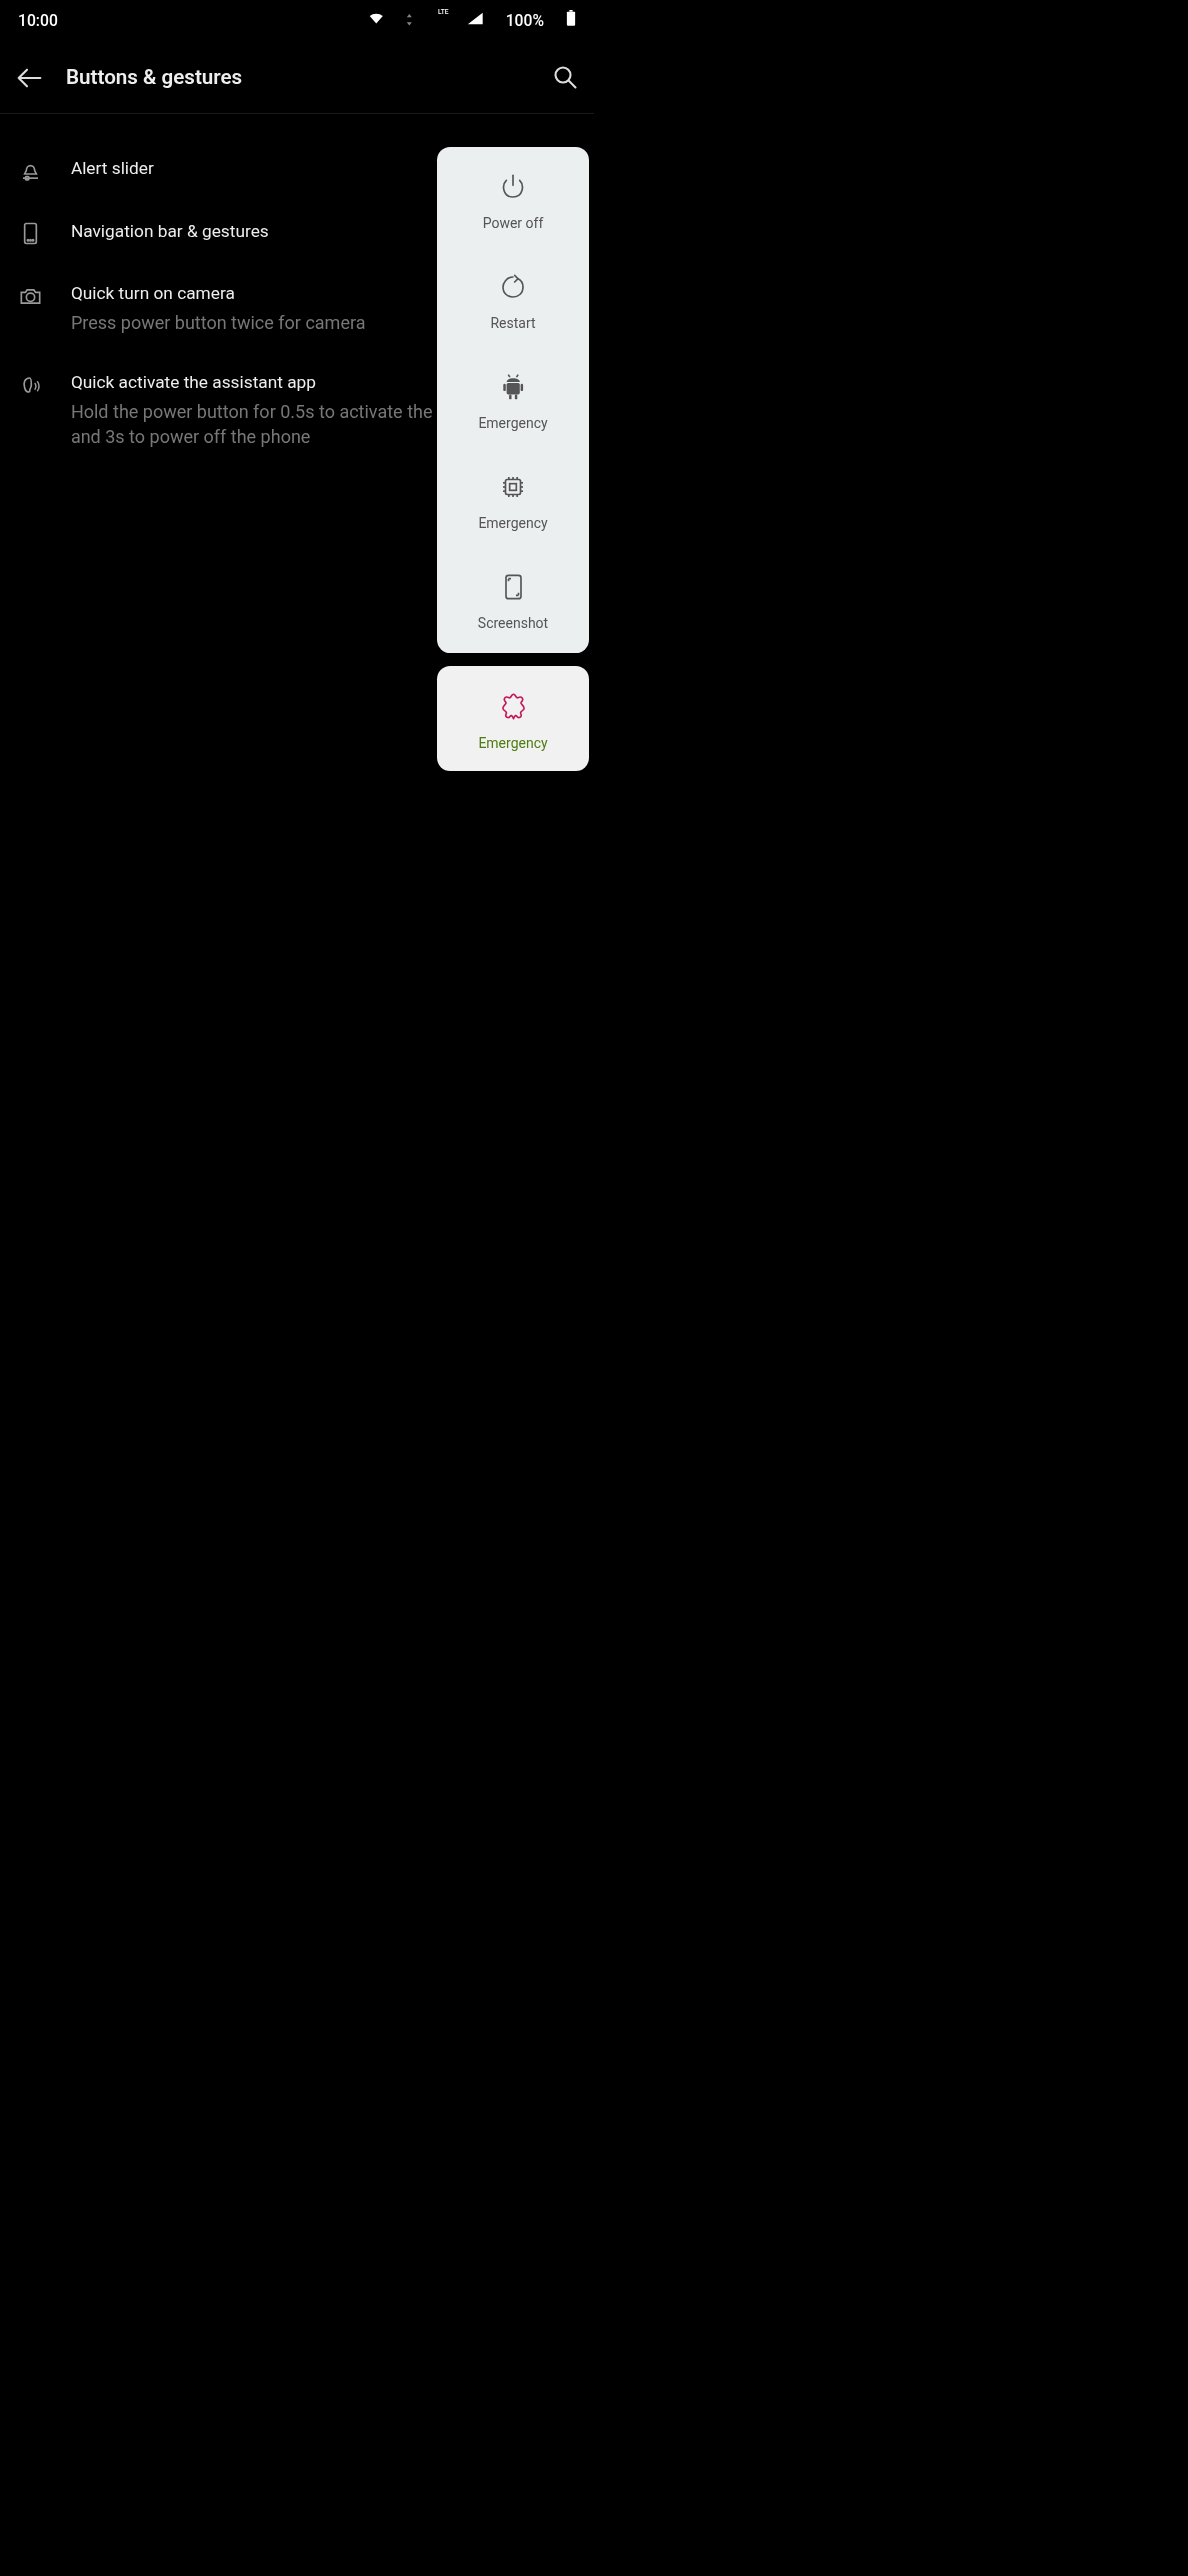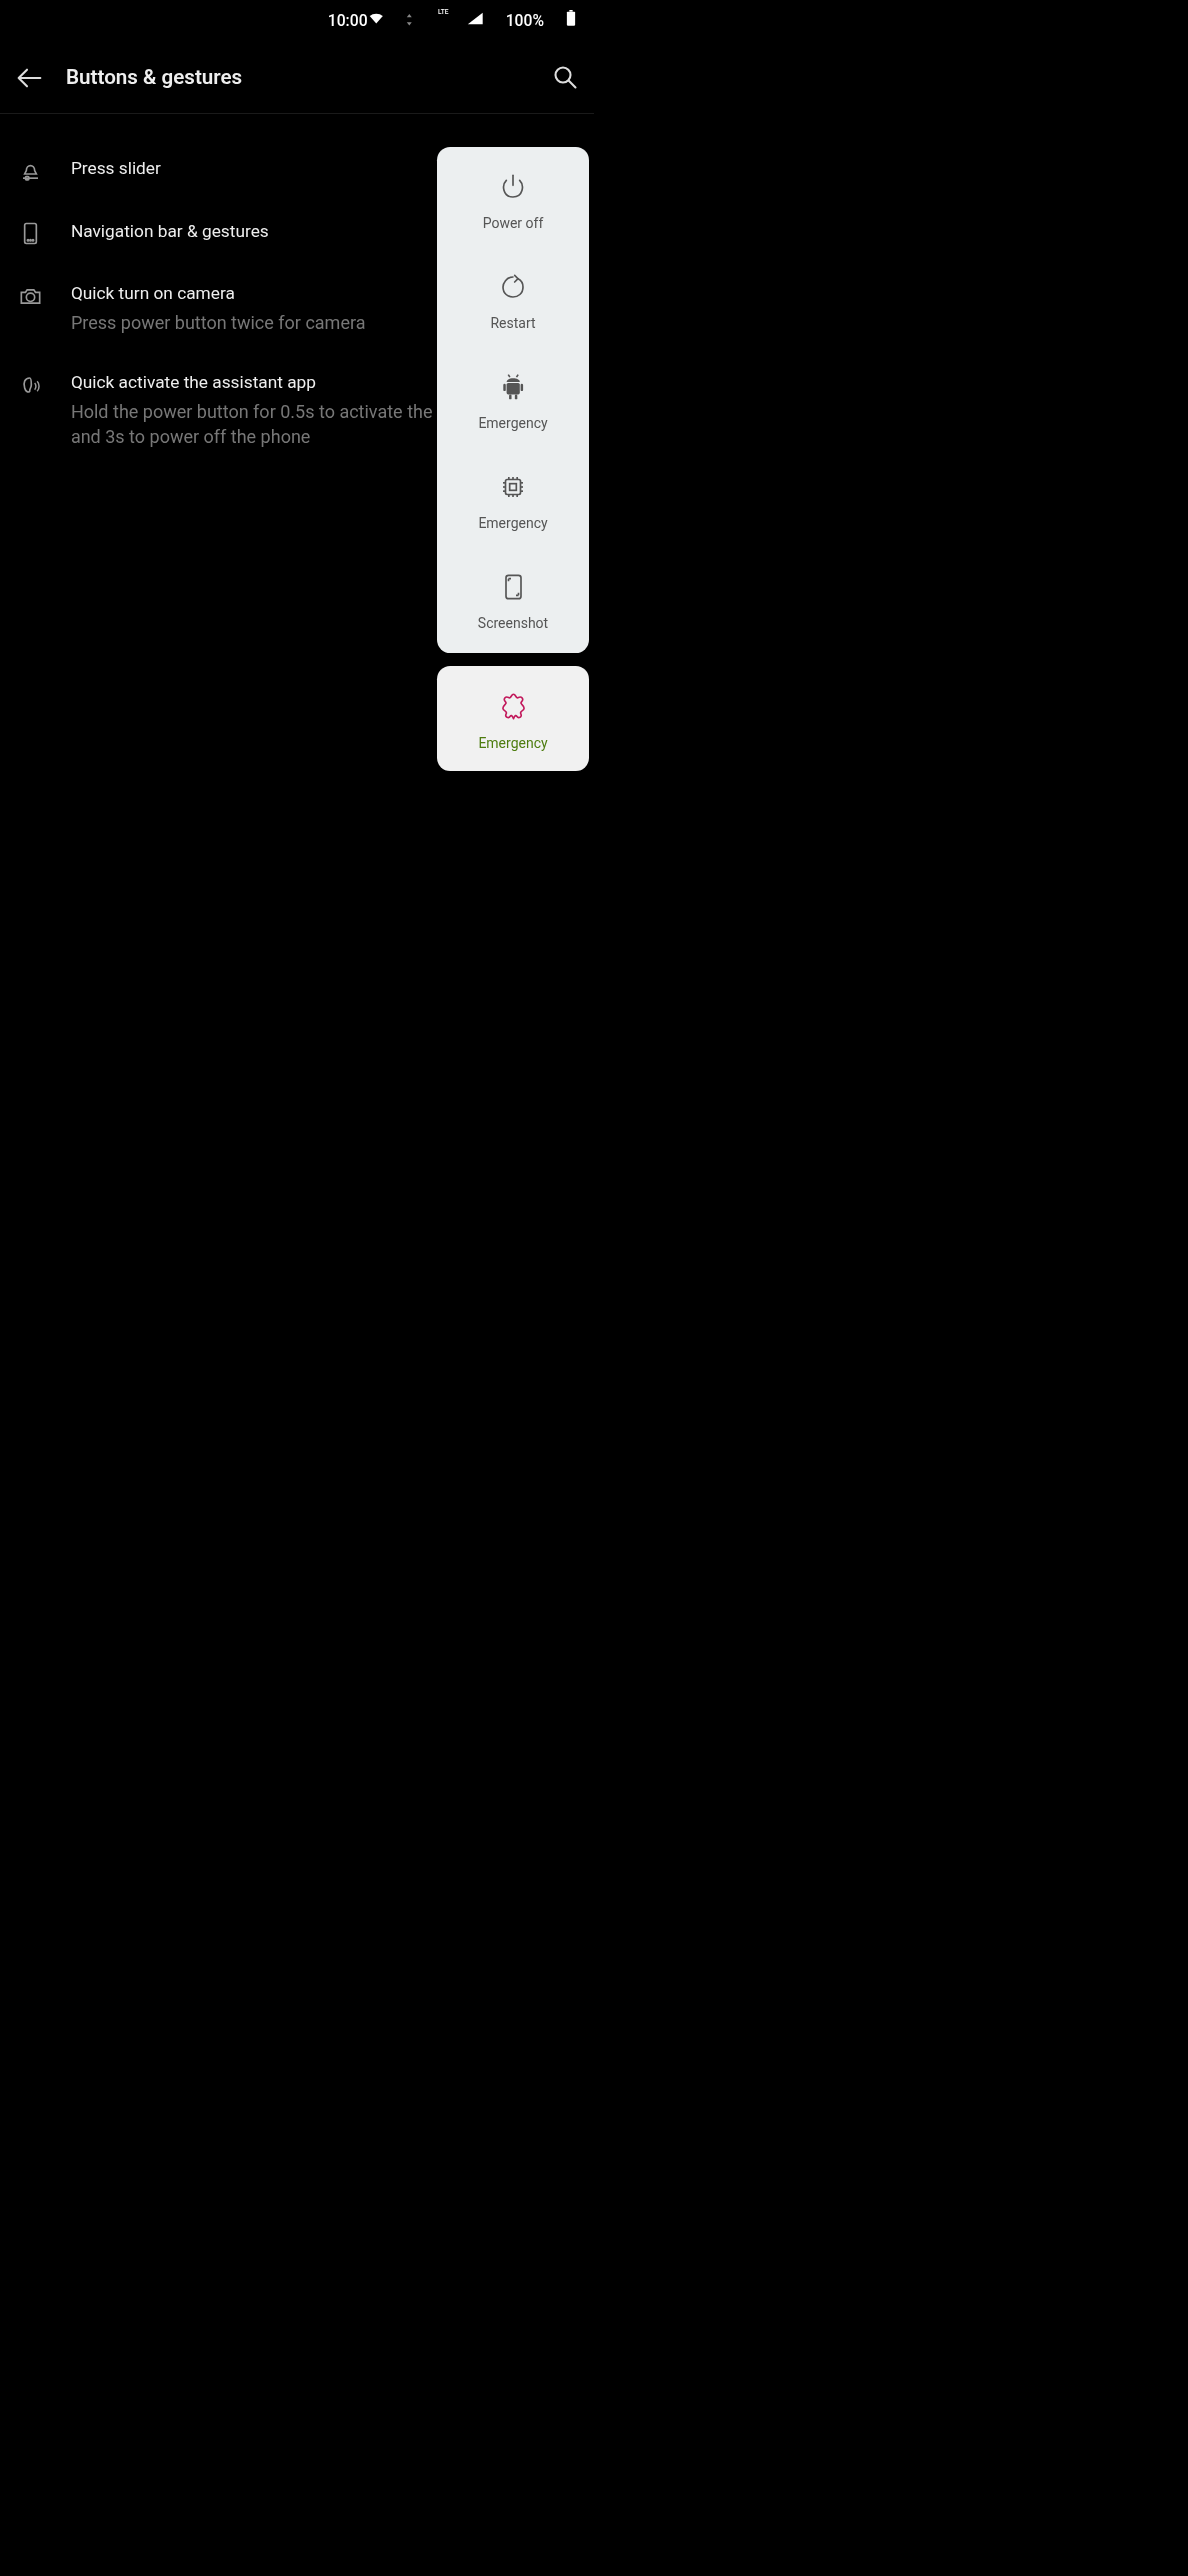--- a/index.html
+++ b/index.html
@@ -8,21 +8,21 @@
     height: 1288px;
     background: #000;
     color: #fff;
     font-family: -apple-system, BlinkMacSystemFont, "Segoe UI", Roboto, sans-serif;
     position: relative;
     overflow: hidden;
   }
   
   .status-bar {
     display: flex;
-    justify-content: flex-end;
+    justify-content: space-between;
     align-items: center;
     padding: 8.3px 18px 8.3px 18px;
     height: 40px;
     font-size: 15.7px;
     font-weight: 500;
   }
   .status-left { }
   .status-right { display: flex; align-items: center; gap: 22px; }
   .status-right svg { fill: #fff; }
   .batt-text { font-size: 15.7px; font-weight: 500; }
@@ -173,21 +173,21 @@
 
   <div class="setting-item">
     <div class="setting-icon">
       <svg width="25" height="25" viewBox="0 0 30 30">
         <path d="M10 14 C10 6 20 6 20 14 L22 18 L8 18 Z"></path>
         <path d="M6 23 L24 23"></path>
         <rect x="9" y="21" width="4" height="4" rx="1"></rect>
       </svg>
     </div>
     <div class="setting-text">
-      <div class="setting-title">Press slider</div>
+      <div class="setting-title">Alert slider</div>
     </div>
   </div>
 
   <div class="setting-item">
     <div class="setting-icon">
       <svg width="25" height="25" viewBox="0 0 30 30">
         <rect x="8" y="3" width="14" height="24" rx="2"></rect>
         <circle cx="12" cy="23" r="0.8" fill="#999"></circle>
         <circle cx="15" cy="23" r="0.8" fill="#999"></circle>
         <circle cx="18" cy="23" r="0.8" fill="#999"></circle>

